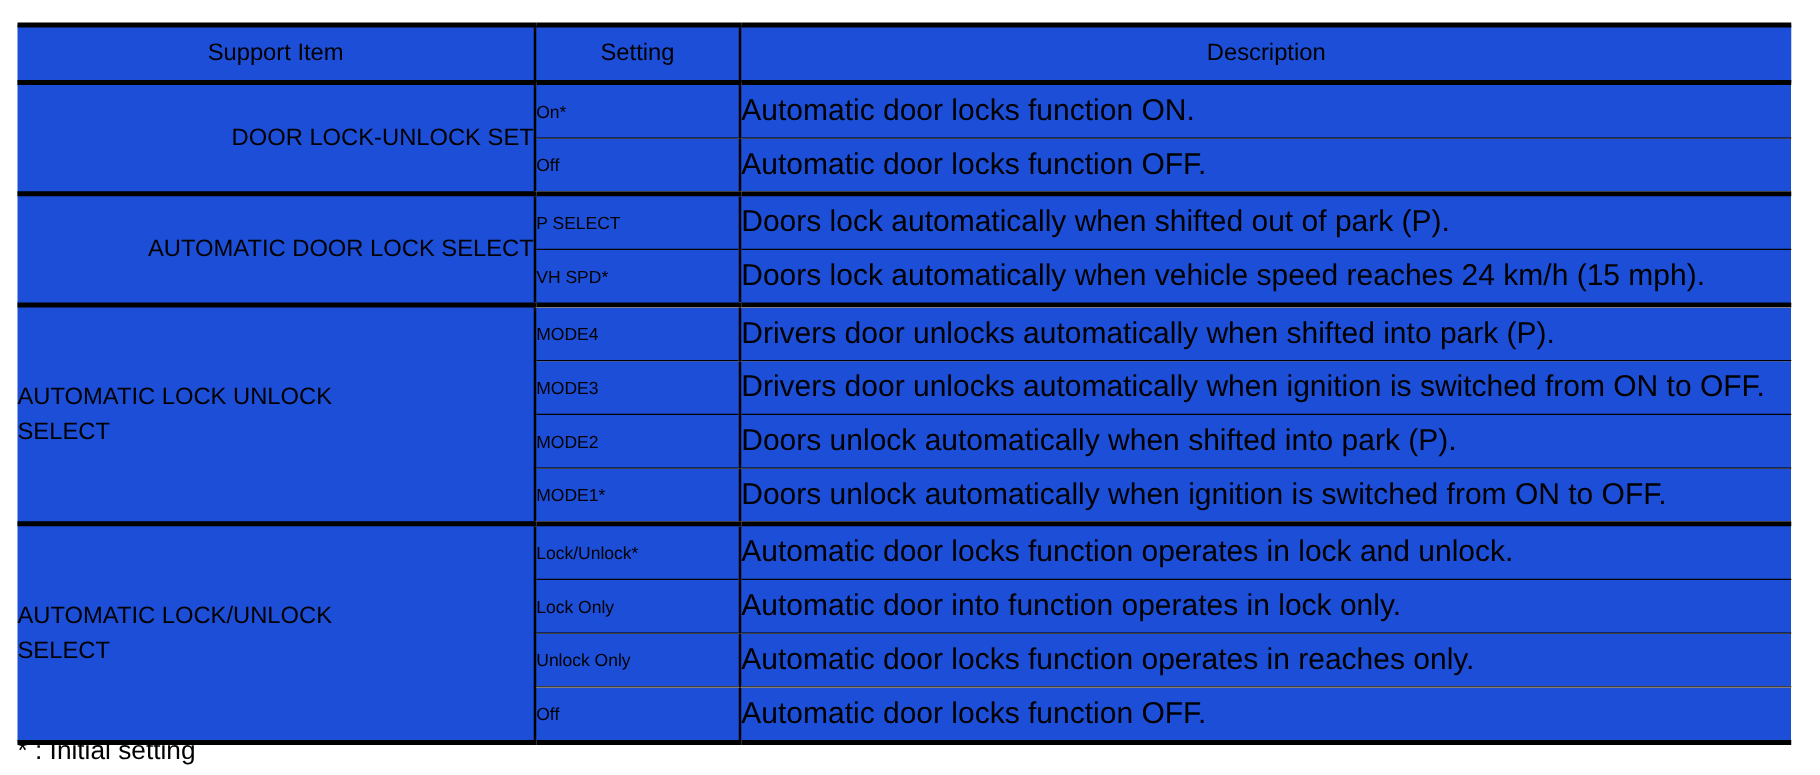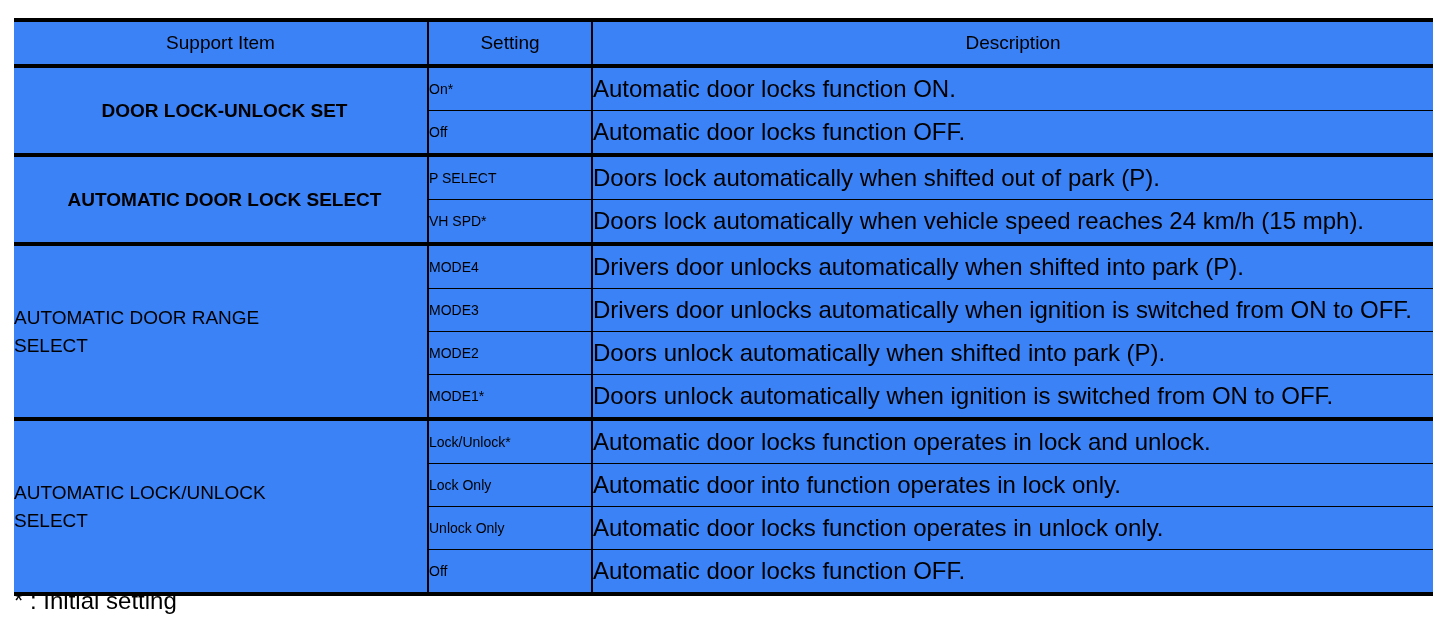--- a/index.html
+++ b/index.html
@@ -41,21 +41,21 @@
   table.spec col.c-item    { width: 414px; }
   table.spec col.c-setting { width: 164px; }
   table.spec col.c-desc    { width: auto;  }
 
   
   table.spec th,
   table.spec td {
     padding: 0;
     vertical-align: middle;
     border: 0;
-    background: #3b82f6;
+    background: #1d4ed8;
   }
 
   
   
   .thick-top    { border-top: 4px solid #000 !important; }
   .thick-bottom { border-bottom: 4px solid #000 !important; }
   
   .thin-bottom  { border-bottom: 1.6px solid #000 !important; }
   
   .vline-right  { border-right: 2px solid #000 !important; }
@@ -70,23 +70,22 @@
     white-space: nowrap;
   }
 
   
   td.item-cell {
     font-size: 19px;
     line-height: 28px;
     padding: 0 8px 0 19px;
   }
   td.item-cell.center-label {
-    text-align: center;
+    text-align: right;
     padding-left: 8px;
-    font-weight: bold;
   }
   td.item-cell .label-lines {
     display: block;
   }
 
   td.setting-cell {
     height: 42px;
     font-size: 14px;
     line-height: 42px;
     padding-left: 14px;
@@ -101,21 +100,21 @@
     padding-left: 14px;
     white-space: nowrap;
     overflow: hidden;
   }
 
   
   .footnote {
     position: absolute;
     left: 14px;
     top: 590px;
-    font-size: 24px;
+    font-size: 21px;
     line-height: 22px;
     white-space: nowrap;
     text-align: center;
   }
 </style>
 </head>
 <body>
 
 <div id="page">
 
@@ -153,21 +152,21 @@
             </td>
             <td class="setting-cell vline-right thin-bottom">P SELECT</td>
             <td class="desc-cell thin-bottom">Doors lock automatically when shifted out of park (P).</td>
           </tr>
           <tr>
             <td class="setting-cell vline-right thick-bottom">VH SPD*</td>
             <td class="desc-cell thick-bottom">Doors lock automatically when vehicle speed reaches 24 km/h (15 mph).</td>
           </tr>
           <tr>
             <td class="item-cell vline-right thick-bottom" rowspan="4">
-              <span class="label-lines">AUTOMATIC DOOR RANGE</span>
+              <span class="label-lines">AUTOMATIC LOCK UNLOCK</span>
               <span class="label-lines">SELECT</span>
             </td>
             <td class="setting-cell vline-right thin-bottom">MODE4</td>
             <td class="desc-cell thin-bottom">Drivers door unlocks automatically when shifted into park (P).</td>
           </tr>
           <tr>
             <td class="setting-cell vline-right thin-bottom">MODE3</td>
             <td class="desc-cell thin-bottom">Drivers door unlocks automatically when ignition is switched from ON to OFF.</td>
           </tr>
           <tr>
@@ -185,21 +184,21 @@
             </td>
             <td class="setting-cell vline-right thin-bottom">Lock/Unlock*</td>
             <td class="desc-cell thin-bottom">Automatic door locks function operates in lock and unlock.</td>
           </tr>
           <tr>
             <td class="setting-cell vline-right thin-bottom">Lock Only</td>
             <td class="desc-cell thin-bottom">Automatic door into function operates in lock only.</td>
           </tr>
           <tr>
             <td class="setting-cell vline-right thin-bottom">Unlock Only</td>
-            <td class="desc-cell thin-bottom">Automatic door locks function operates in unlock only.</td>
+            <td class="desc-cell thin-bottom">Automatic door locks function operates in reaches only.</td>
           </tr>
           <tr>
             <td class="setting-cell vline-right thick-bottom">Off</td>
             <td class="desc-cell thick-bottom">Automatic door locks function OFF.</td>
           </tr>
         </tbody>
     </table>
   </div>
 
   <div class="footnote">* : Initial setting</div>

